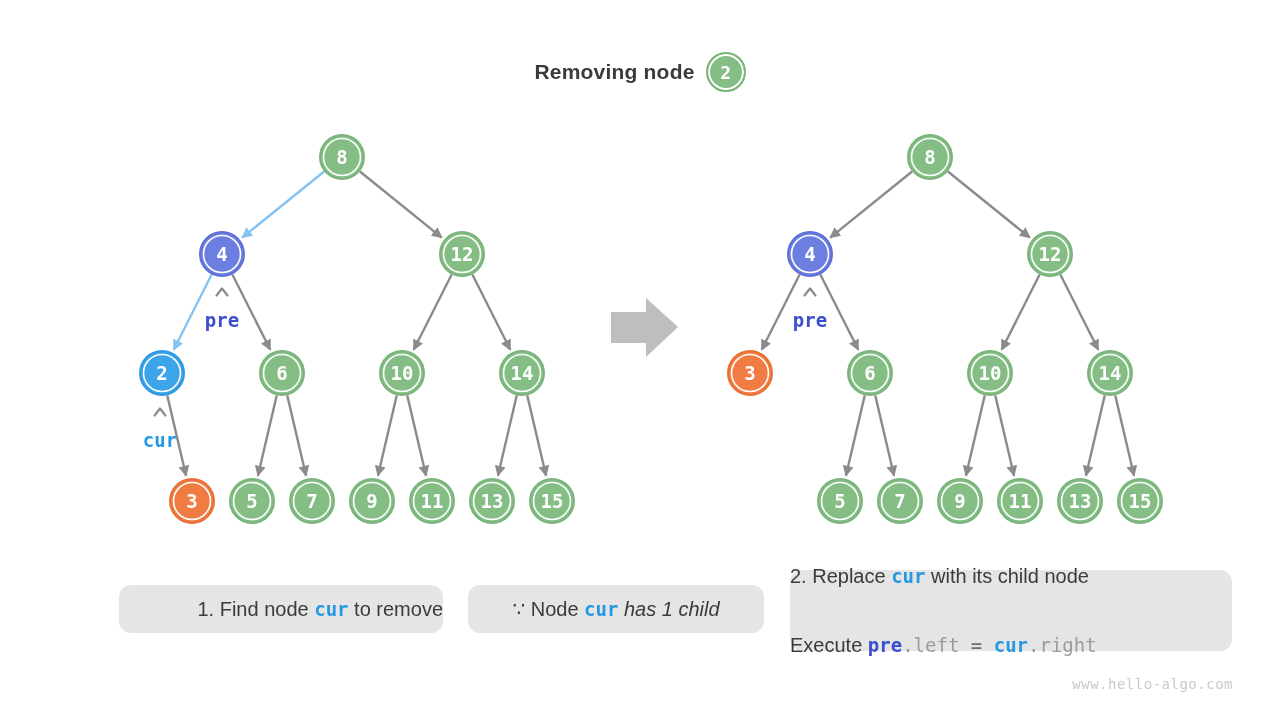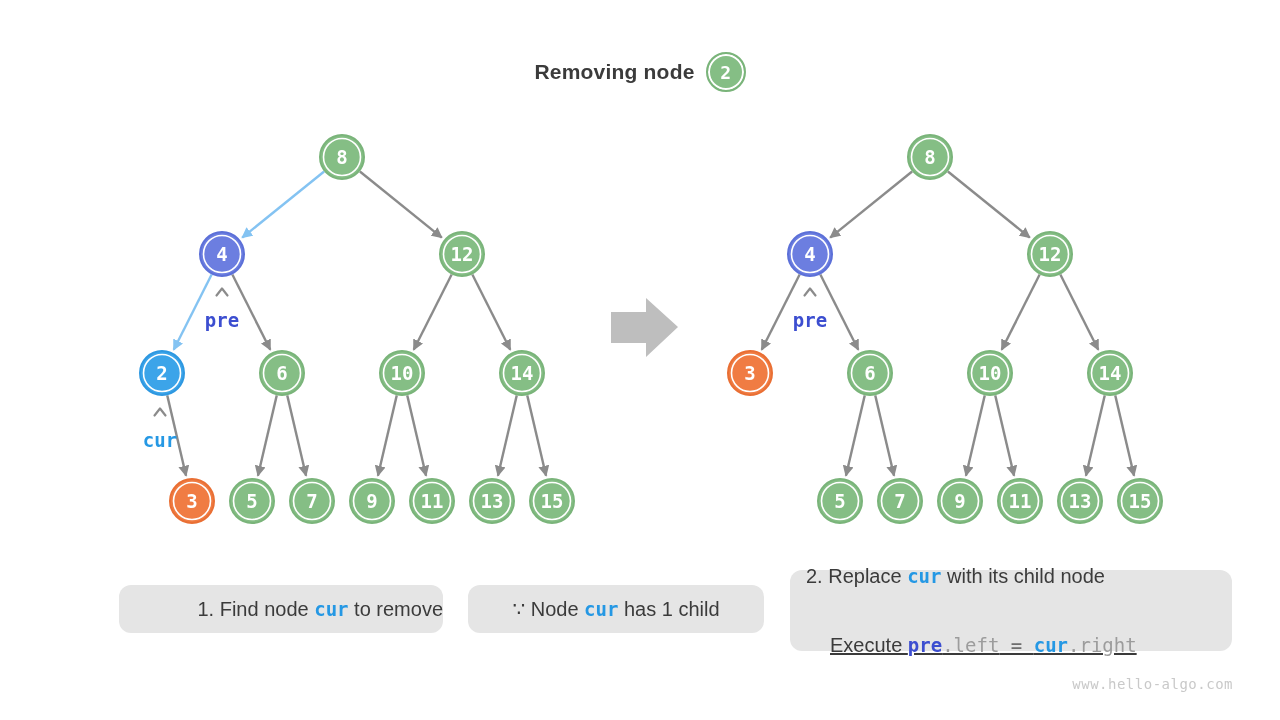--- a/index.html
+++ b/index.html
@@ -20,24 +20,24 @@
   #diagram-svg{position:absolute;left:0;top:0;z-index:1;}
   .node-text{font:bold 19px "DejaVu Sans Mono",monospace;fill:#fff;}
   .ptr-text{font:bold 19px "DejaVu Sans Mono",monospace;}
 
   
   .caption{position:absolute;background:var(--caption-bg);border-radius:12px;
            display:flex;flex-direction:column;justify-content:center;
            font-size:20px;color:var(--caption-text);z-index:2;box-sizing:border-box;}
   .caption-1{left:119px;top:585px;width:324px;height:48px;align-items:flex-end;}
   .caption-2{left:468px;top:585px;width:296px;height:48px;align-items:center;}
-  .caption-3{left:790px;top:570px;width:442px;height:81px;align-items:flex-start;padding-left:16px;gap:36px;}
+  .caption-3{left:790px;top:570px;width:442px;height:81px;align-items:flex-start;gap:36px;}
   .cap-line{white-space:pre;}
   .caption-3 .cap-line{line-height:33px;}
-  .caption-3 .cap-line:nth-child(2){margin-left:24px;text-decoration:underline;}
+  .caption-3 .cap-line:nth-child(2){}
   .seg-cur,.seg-pre{font:bold 19px "DejaVu Sans Mono",monospace;}
   .seg-code,.seg-eq{font:19px "DejaVu Sans Mono",monospace;}
 
   .watermark{position:absolute;right:47px;top:676px;z-index:2;
              font:14px "DejaVu Sans Mono",monospace;color:var(--watermark);letter-spacing:.5px;}
 </style>
 </head>
 <body>
 
 <div class="canvas">
@@ -234,21 +234,21 @@
           <text x="810" y="320" dy="0.36em" text-anchor="middle" class="ptr-text" fill="#3C4ED0">pre</text>
         </g>
       </g>
       <polygon points="611,312 646,312 646,298 678,327 646,357 646,343 611,343" fill="#BEBEBE"></polygon>
     </svg>
 
   <div class="caption caption-1">
       <div class="cap-line"><span class="seg seg-plain" style="color: rgb(59, 59, 59);">1. Find node </span><span class="seg seg-cur" style="color: rgb(37, 152, 228);">cur</span><span class="seg seg-plain" style="color: rgb(59, 59, 59);"> to remove</span></div>
     </div>
   <div class="caption caption-2">
-      <div class="cap-line"><span class="seg seg-plain" style="color: rgb(59, 59, 59); text-align: center;">∵ Node </span><span class="seg seg-cur" style="color: rgb(37, 152, 228);">cur</span><span class="seg seg-plain" style="color: rgb(59, 59, 59);"> has 1 child</span></div>
+      <div class="cap-line"><span class="seg seg-plain" style="color: rgb(59, 59, 59); text-align: center;">∵ Node </span><span class="seg seg-cur" style="color: rgb(37, 152, 228);">cur</span><span class="seg seg-plain" style="color: rgb(59, 59, 59); font-style: italic;"> has 1 child</span></div>
     </div>
   <div class="caption caption-3">
       <div class="cap-line"><span class="seg seg-plain" style="color: rgb(59, 59, 59);">2. Replace </span><span class="seg seg-cur" style="color: rgb(37, 152, 228);">cur</span><span class="seg seg-plain" style="color: rgb(59, 59, 59);"> with its child node</span></div>
       <div class="cap-line"><span class="seg seg-plain" style="color: rgb(59, 59, 59);">Execute </span><span class="seg seg-pre" style="color: rgb(60, 78, 208);">pre</span><span class="seg seg-code" style="color: rgb(156, 156, 156);">.left</span><span class="seg seg-eq" style="color: rgb(110, 110, 110);"> = </span><span class="seg seg-cur" style="color: rgb(37, 152, 228);">cur</span><span class="seg seg-code" style="color: rgb(156, 156, 156);">.right</span></div>
     </div>
 
   <div class="watermark">www.hello-algo.com</div>
 </div>
 
 </body></html>

